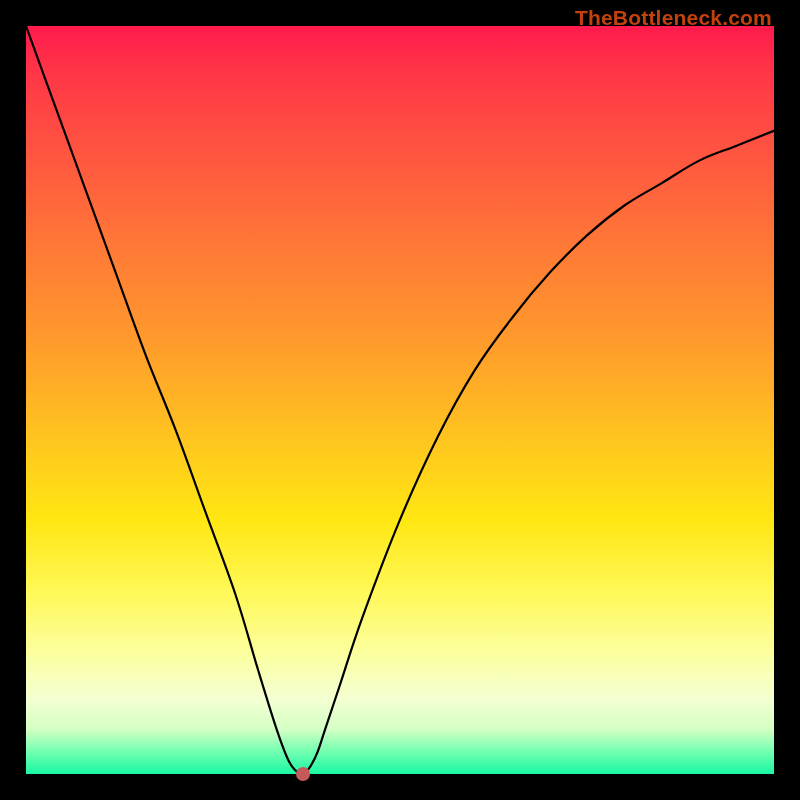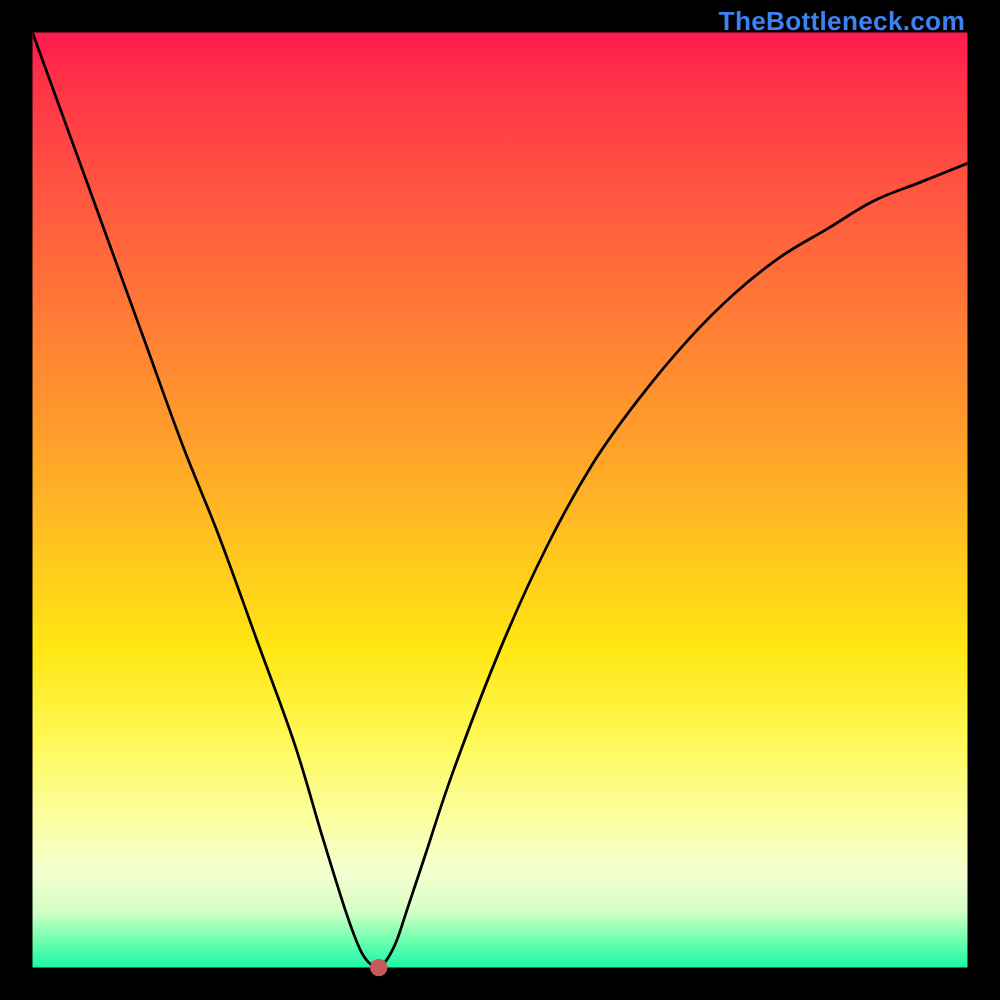--- a/index.html
+++ b/index.html
@@ -31,21 +31,21 @@
       #72ffb0 97%,
       #19f7a3 100%);
   }
   .watermark {
     position: absolute;
     top: 6px;
     right: 28px;
     font-family: Arial, Helvetica, sans-serif;
     font-size: 21px;
     font-weight: 600;
-    color: #3b82f6;
+    color: #c2410c;
     letter-spacing: 0.2px;
   }
   .curve-svg {
     position: absolute;
     left: 26px;
     top: 26px;
     width: 748px;
     height: 748px;
     pointer-events: none;
   }

